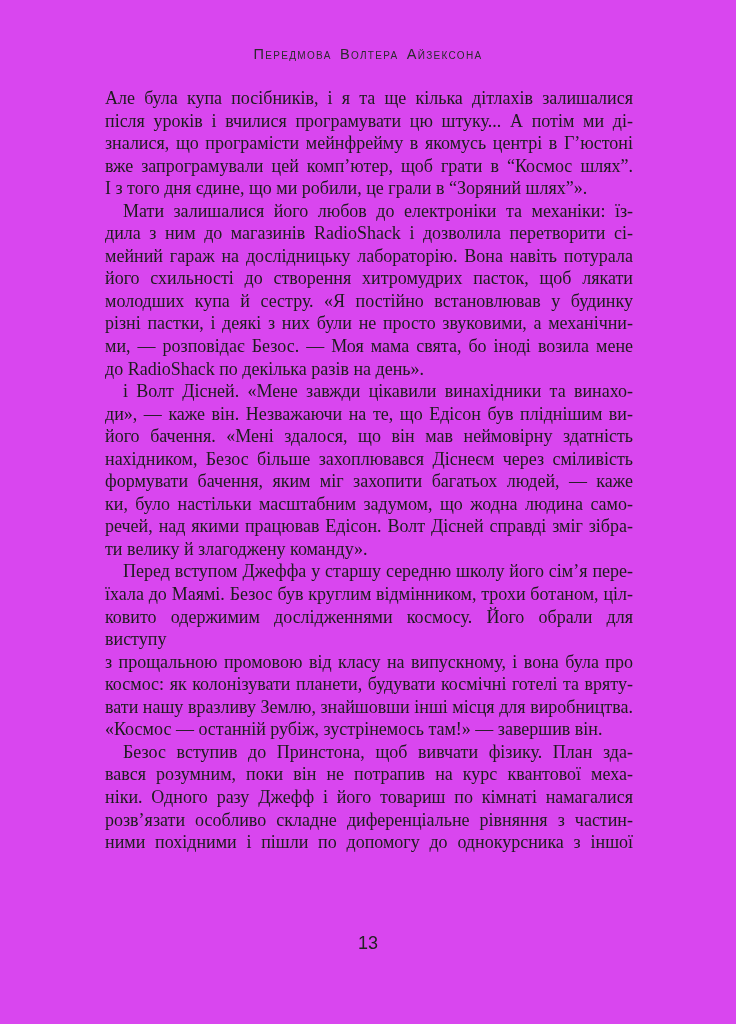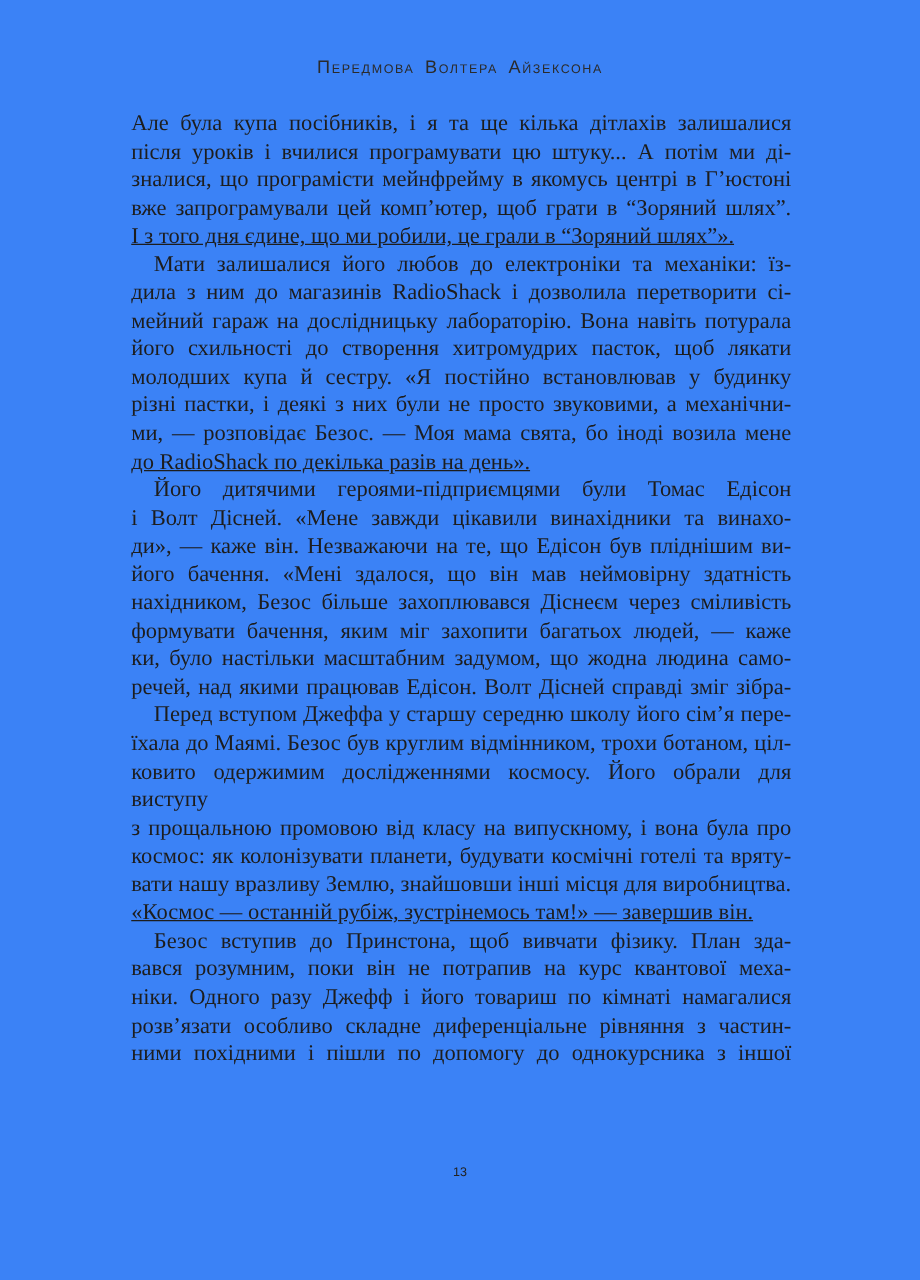--- a/index.html
+++ b/index.html
@@ -4,21 +4,21 @@
 <style>
   html, body {
     margin: 0;
     padding: 0;
     background: #ffffff;
   }
   .book-page {
     position: relative;
     width: 736px;
     height: 1024px;
-    background: #3b82f6;
+    background: #d946ef;
     overflow: hidden;
     font-family: "Liberation Serif", "DejaVu Serif", serif;
   }
   .running-head {
     position: absolute;
     top: 46px;
     left: 0;
     width: 736px;
     text-align: center;
     font-family: "Liberation Sans", "DejaVu Sans", sans-serif;
@@ -39,70 +39,69 @@
   }
   .para { margin: 0; padding: 0; }
   .line {
     text-align: justify;
     text-align-last: justify;
     -moz-text-align-last: justify;
     white-space: normal;
   }
   .line.last-left {
     text-align-last: left;
-    text-decoration: underline;
     -moz-text-align-last: left;
   }
   .para.indented .line:first-child {
     text-indent: 18px;
   }
   .page-number {
     position: absolute;
     top: 933px;
     left: 0;
     width: 736px;
     text-align: center;
     font-family: "Liberation Sans", "DejaVu Sans", sans-serif;
-    font-size: 10px;
+    font-size: 18px;
     color: #222222;
   }
 </style>
 </head>
 <body>
 
 <div class="book-page">
   <div class="running-head">Передмова Волтера Айзексона</div>
 
   <div class="text-block">
       <div class="para">
         <div class="line">Але була купа посібників, і я та ще кілька дітлахів залишалися</div>
         <div class="line">після уроків і вчилися програмувати цю штуку... А потім ми ді-</div>
         <div class="line">зналися, що програмісти мейнфрейму в якомусь центрі в Г’юстоні</div>
-        <div class="line">вже запрограмували цей комп’ютер, щоб грати в “Зоряний шлях”.</div>
+        <div class="line">вже запрограмували цей комп’ютер, щоб грати в “Космос шлях”.</div>
         <div class="line last-left">І з того дня єдине, що ми робили, це грали в “Зоряний шлях”».</div>
       </div>
       <div class="para indented">
         <div class="line">Мати залишалися його любов до електроніки та механіки: їз-</div>
         <div class="line">дила з ним до магазинів RadioShack і дозволила перетворити сі-</div>
         <div class="line">мейний гараж на дослідницьку лабораторію. Вона навіть потурала</div>
         <div class="line">його схильності до створення хитромудрих пасток, щоб лякати</div>
         <div class="line">молодших купа й сестру. «Я постійно встановлював у будинку</div>
         <div class="line">різні пастки, і деякі з них були не просто звуковими, а механічни-</div>
         <div class="line">ми, — розповідає Безос. — Моя мама свята, бо іноді возила мене</div>
         <div class="line last-left">до RadioShack по декілька разів на день».</div>
       </div>
       <div class="para indented">
-        <div class="line">Його дитячими героями-підприємцями були Томас Едісон</div>
         <div class="line">і Волт Дісней. «Мене завжди цікавили винахідники та винахо-</div>
         <div class="line">ди», — каже він. Незважаючи на те, що Едісон був пліднішим ви-</div>
         <div class="line">його бачення. «Мені здалося, що він мав неймовірну здатність</div>
         <div class="line">нахідником, Безос більше захоплювався Діснеєм через сміливість</div>
         <div class="line">формувати бачення, яким міг захопити багатьох людей, — каже</div>
         <div class="line">ки, було настільки масштабним задумом, що жодна людина само-</div>
         <div class="line">речей, над якими працював Едісон. Волт Дісней справді зміг зібра-</div>
+        <div class="line last-left">ти велику й злагоджену команду».</div>
       </div>
       <div class="para indented">
         <div class="line">Перед вступом Джеффа у старшу середню школу його сім’я пере-</div>
         <div class="line">їхала до Маямі. Безос був круглим відмінником, трохи ботаном, ціл-</div>
         <div class="line">ковито одержимим дослідженнями космосу. Його обрали для виступу</div>
         <div class="line">з прощальною промовою від класу на випускному, і вона була про</div>
         <div class="line">космос: як колонізувати планети, будувати космічні готелі та вряту-</div>
         <div class="line">вати нашу вразливу Землю, знайшовши інші місця для виробництва.</div>
         <div class="line last-left">«Космос — останній рубіж, зустрінемось там!» — завершив він.</div>
       </div>

